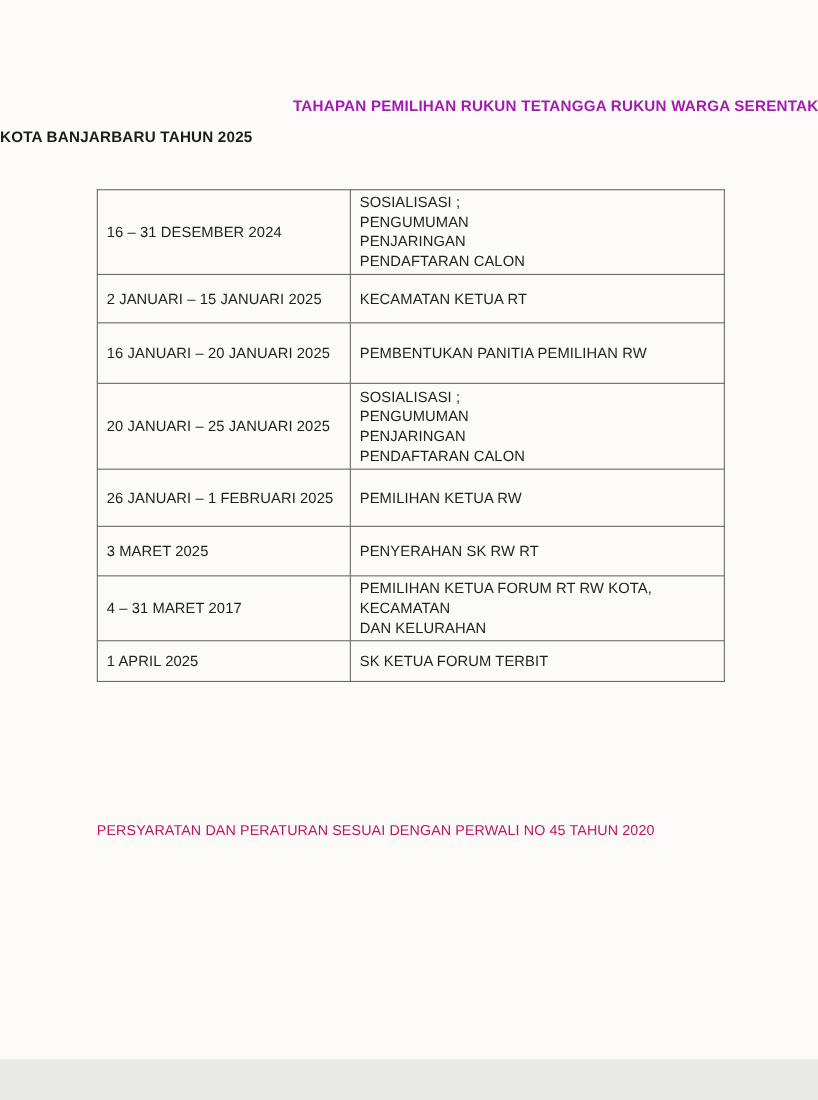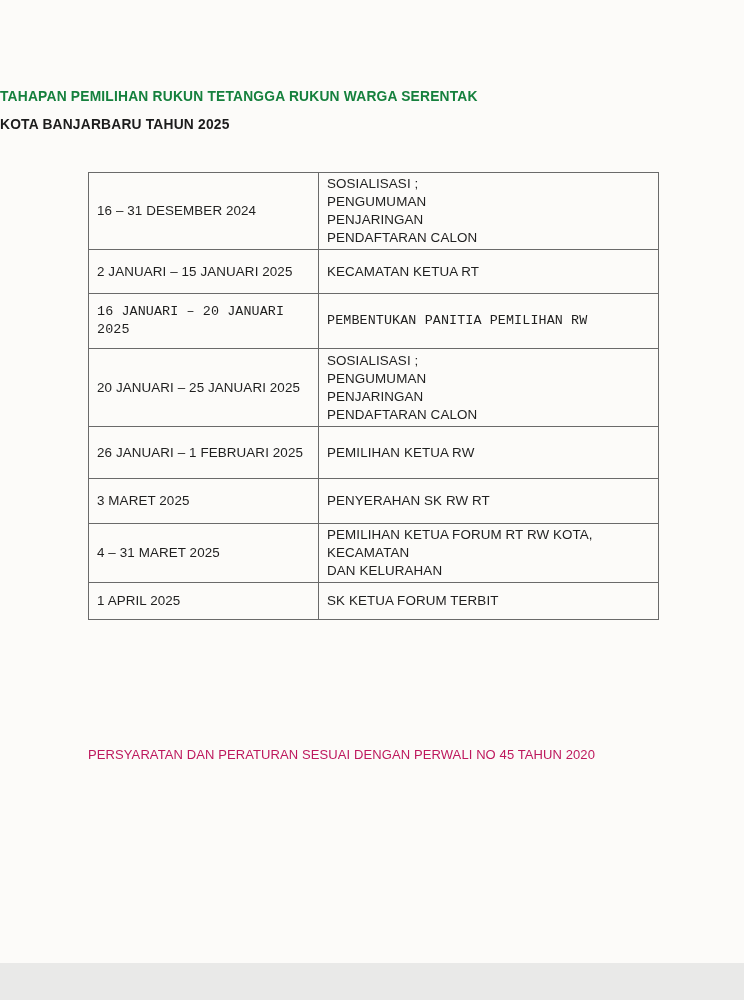--- a/index.html
+++ b/index.html
@@ -17,25 +17,25 @@
     width: 744px;
     height: 1000px;
     background: #fcfbf9;
     overflow: hidden;
   }
   .doc-title {
     position: absolute;
     top: 89px;
     left: 0;
     width: 744px;
-    text-align: left;
+    text-align: right;
     font-size: 13.8px;
     font-weight: bold;
     letter-spacing: 0.2px;
-    color: #15803d;
+    color: #a21caf;
   }
   .doc-subtitle {
     position: absolute;
     top: 117px;
     left: 0;
     width: 744px;
     font-size: 13.8px;
     font-weight: bold;
     letter-spacing: 0.2px;
     color: #1c1c1c;
@@ -56,21 +56,21 @@
     border: 1px solid #6a6a6a;
     padding: 2px 8px;
     vertical-align: middle;
     white-space: pre-line;
     line-height: 18px;
     letter-spacing: 0.1px;
   }
   tr.r0 { height: 55px; }
   tr.r1 { height: 75px; }
   tr.r2 { height: 44px; }
-  tr.r3 { height: 55px; font-family: Liberation Mono, monospace; }
+  tr.r3 { height: 55px; }
   tr.r4 { height: 78px; }
   tr.r5 { height: 52px; }
   tr.r6 { height: 51px; }
   tr.r7 { height: 45px; }
   tr.r8 { height: 55px; }
   tr.r9 { height: 37px; }
   tr.r6 td {
     border-top: 3px solid #2e2e2e;
   }
   .footer-note {
@@ -129,21 +129,21 @@
       </tr>
       <tr class="r5">
         <td>26 JANUARI – 1 FEBRUARI 2025</td>
         <td>PEMILIHAN KETUA RW</td>
       </tr>
       <tr class="r7">
         <td>3 MARET 2025</td>
         <td>PENYERAHAN SK RW RT</td>
       </tr>
       <tr class="r8">
-        <td>4 – 31 MARET 2025</td>
+        <td>4 – 31 MARET 2017</td>
         <td>PEMILIHAN KETUA FORUM RT RW KOTA, KECAMATAN
 DAN KELURAHAN</td>
       </tr>
       <tr class="r9">
         <td>1 APRIL 2025</td>
         <td>SK KETUA FORUM TERBIT</td>
       </tr>
     </tbody>
   </table>
 

